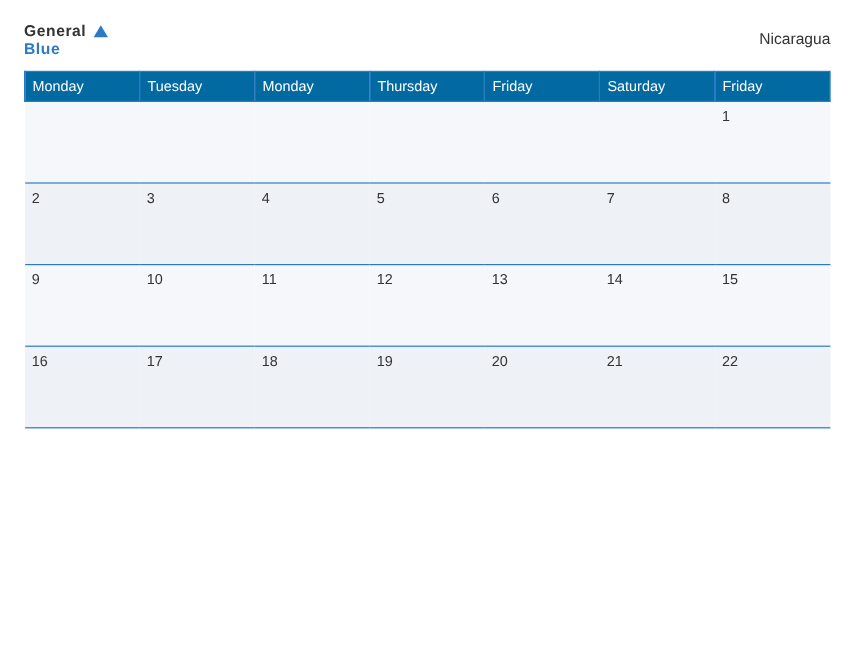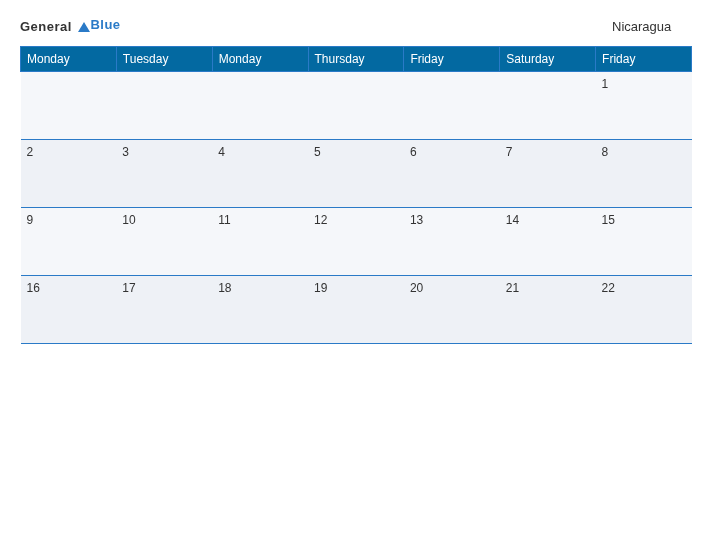--- a/index.html
+++ b/index.html
@@ -17,20 +17,21 @@
       padding: 18px 20px 10px 20px;
     }
     .header {
       display: flex;
       align-items: center;
       justify-content: space-between;
       margin-bottom: 12px;
     }
     .logo {
       display: flex;
+      flex-direction: column;
       line-height: 1;
     }
     .logo-general {
       font-size: 13px;
       font-weight: bold;
       color: #333;
       letter-spacing: 0.5px;
     }
     .logo-blue {
       font-size: 13px;
@@ -51,21 +52,21 @@
     .title {
       font-size: 28px;
       color: #333;
       font-weight: normal;
       text-align: center;
       flex: 1;
     }
     .country {
       font-size: 13px;
       color: #333;
-      text-align: left;
+      text-align: right;
       min-width: 80px;
     }
     .calendar {
       width: 100%;
       border-collapse: collapse;
     }
     .calendar thead tr th {
       background: #0369a1;
       color: #fff;
       font-size: 12px;

